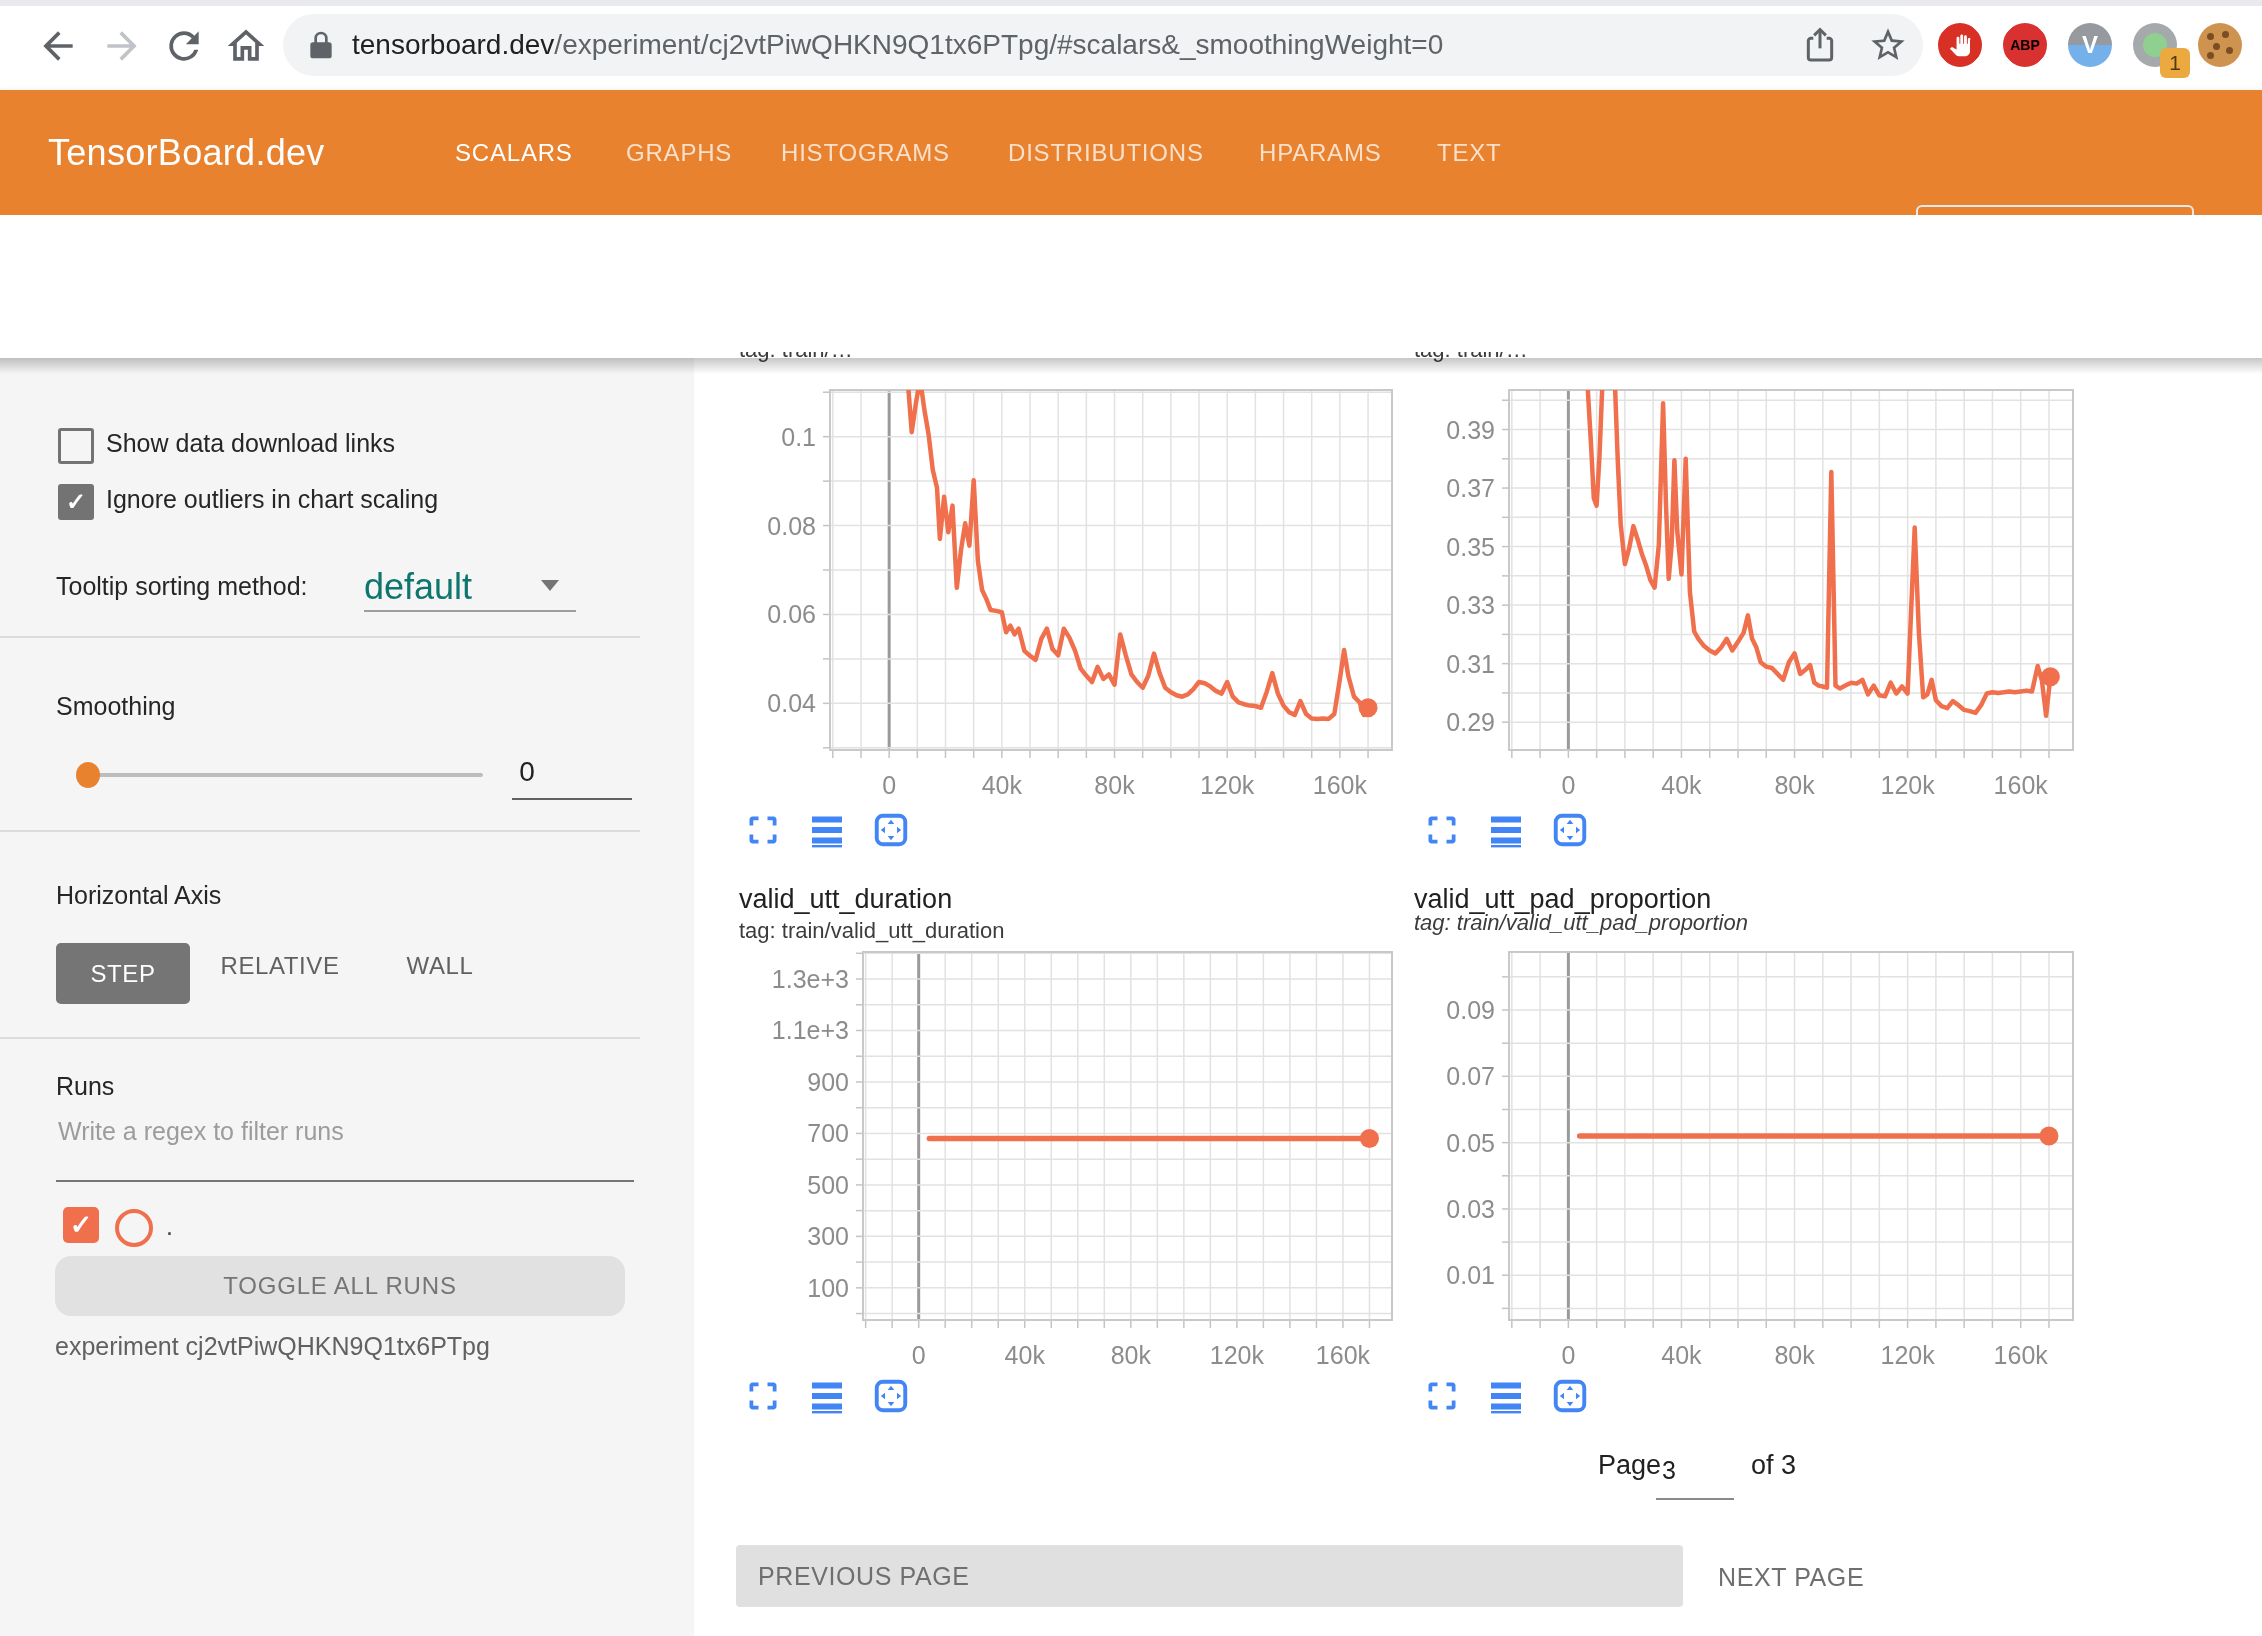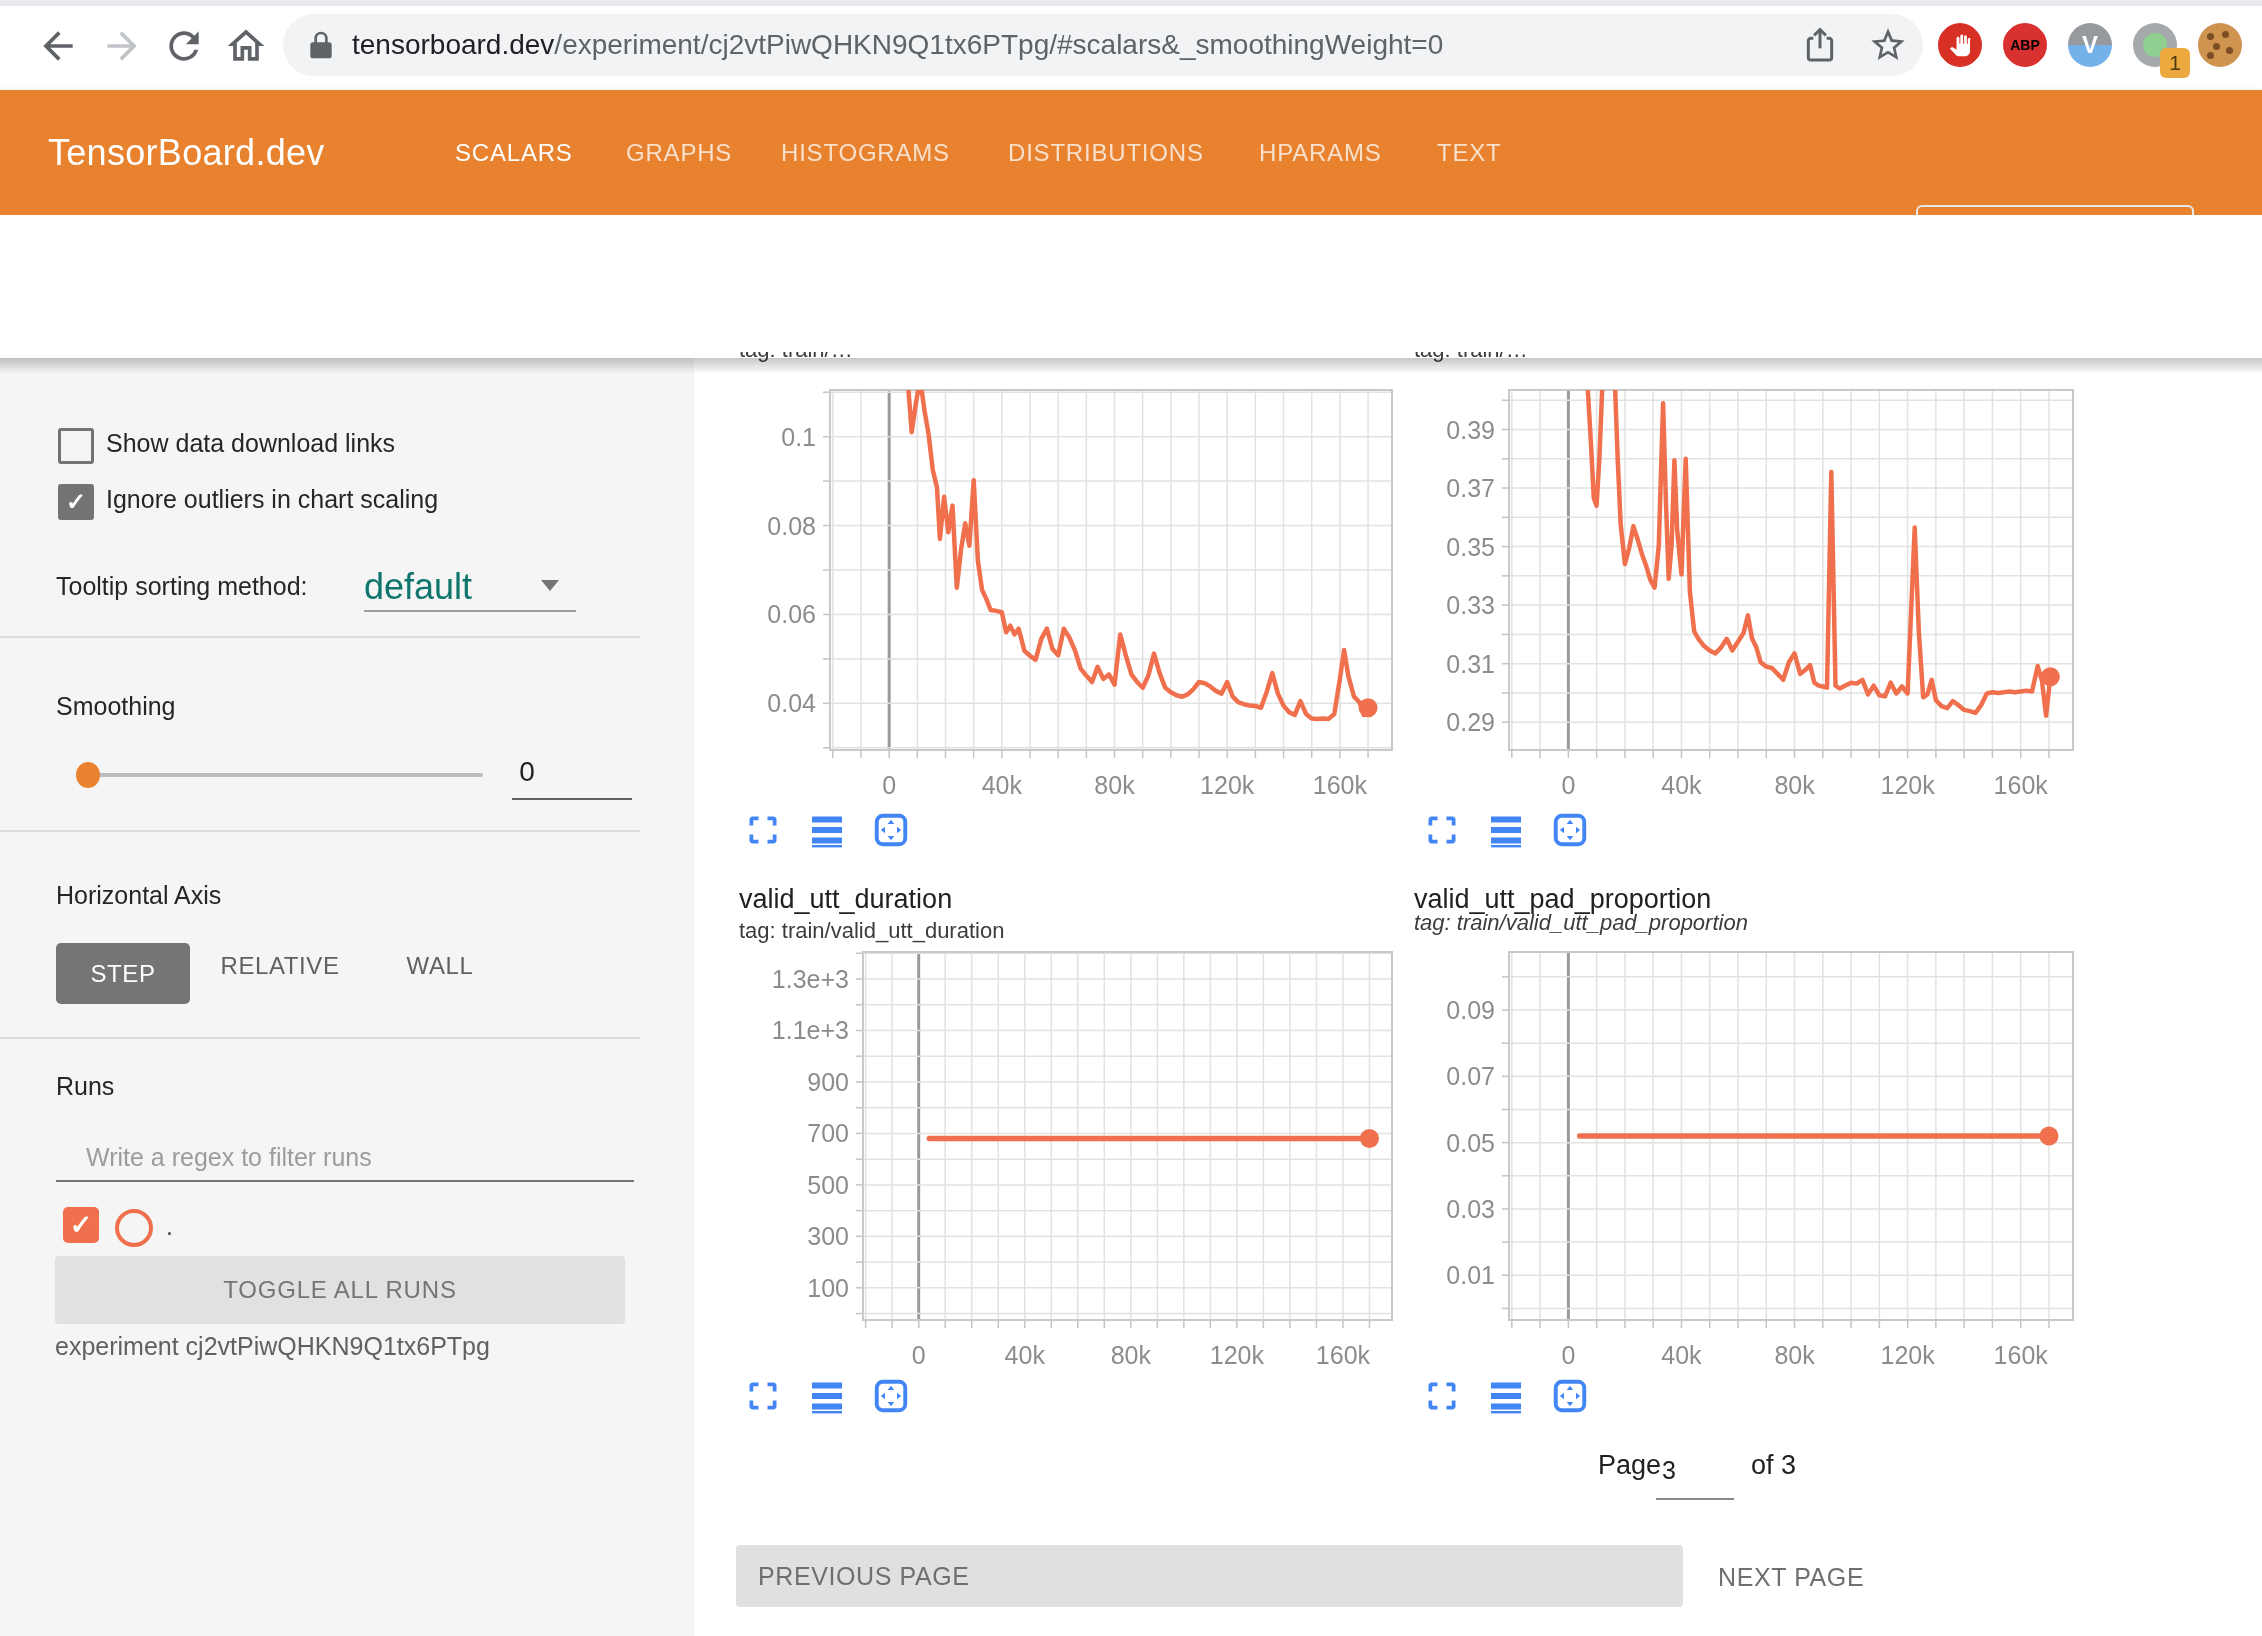--- a/index.html
+++ b/index.html
@@ -60,21 +60,21 @@
   #smooth-underline{width:120px;height:2px;background:#616161;}
   .axis-btn{height:61px;border:none;border-radius:5px;font-size:24px;letter-spacing:0.6px;font-family:"Liberation Sans",sans-serif;background:transparent;color:#616161;}
   .axis-btn.active{background:#757575;color:#ffffff;margin-top:8px;}
   #regex-input{width:560px;border:none;background:transparent;font-size:25px;color:#424242;font-family:"Liberation Sans",sans-serif;outline:none;}
   #regex-input::placeholder{color:#9c9c9c;opacity:1;}
   #regex-underline{width:578px;height:2px;background:#757575;}
   #run-check{width:36px;height:36px;border-radius:5px;background:#f0704d;color:#fff;font-size:27px;font-weight:bold;text-align:center;line-height:36px;}
   #run-check::after{content:"\2713";}
   #run-circle{width:30px;height:30px;border:4px solid #f0704d;border-radius:50%;background:transparent;}
   #run-name{font-size:25px;color:#424242;}
-  #toggle-runs-btn{left:55px;width:570px;height:68px;background:#e1e1e1;border:none;border-radius:4px;color:#757575;font-size:24px;letter-spacing:0.8px;font-family:"Liberation Sans",sans-serif;}
+  #toggle-runs-btn{left:55px;width:570px;height:60px;background:#e1e1e1;border:none;border-radius:16px;color:#757575;font-size:24px;letter-spacing:0.8px;font-family:"Liberation Sans",sans-serif;}
   #experiment-label{font-size:25px;color:#616161;}
 
   
   #main{left:694px;top:358px;width:1568px;height:1278px;background:#ffffff;}
   .clip-tag{height:20px;overflow:hidden;}
   .clip-tag span{display:block;margin-top:-15px;font-size:22px;color:#3c3c3c;}
   .chart-title{font-size:27px;color:#212121;}
   .chart-tag{font-size:22px;color:#3c3c3c;}
   .icon-row{display:flex;gap:28px;}
   .blue-ico{width:36px;height:36px;}
@@ -195,21 +195,21 @@
   <div class="abs sb-divider" style="top:830px;"></div>
 
   <div class="abs sb-label" style="left:56px;top:881px;">Horizontal Axis</div>
   <button class="abs axis-btn active" style="left:56px;top:935px;width:134px;">STEP</button>
   <button class="abs axis-btn" style="left:200px;top:935px;width:160px;">RELATIVE</button>
   <button class="abs axis-btn" style="left:380px;top:935px;width:120px;">WALL</button>
 
   <div class="abs sb-divider" style="top:1037px;"></div>
 
   <div class="abs sb-label" style="left:56px;top:1072px;">Runs</div>
-  <input class="abs" id="regex-input" style="left: 56px; top: 1142px; margin-left: 28px;" placeholder="Write a regex to filter runs">
+  <input class="abs" id="regex-input" style="left: 56px; top: 1116px;" placeholder="Write a regex to filter runs">
   <div class="abs" id="regex-underline" style="left:56px;top:1180px;"></div>
 
   <div class="abs" id="run-check" style="left:63px;top:1207px;"></div>
   <div class="abs" id="run-circle" style="left:115px;top:1209px;"></div>
   <div class="abs" id="run-name" style="left:166px;top:1212px;">.</div>
 
   <button class="abs" id="toggle-runs-btn" style="top:1256px;">TOGGLE ALL RUNS</button>
   <div class="abs" id="experiment-label" style="left:55px;top:1332px;">experiment cj2vtPiwQHKN9Q1tx6PTpg</div>
 
   <div id="main" class="abs"></div>

